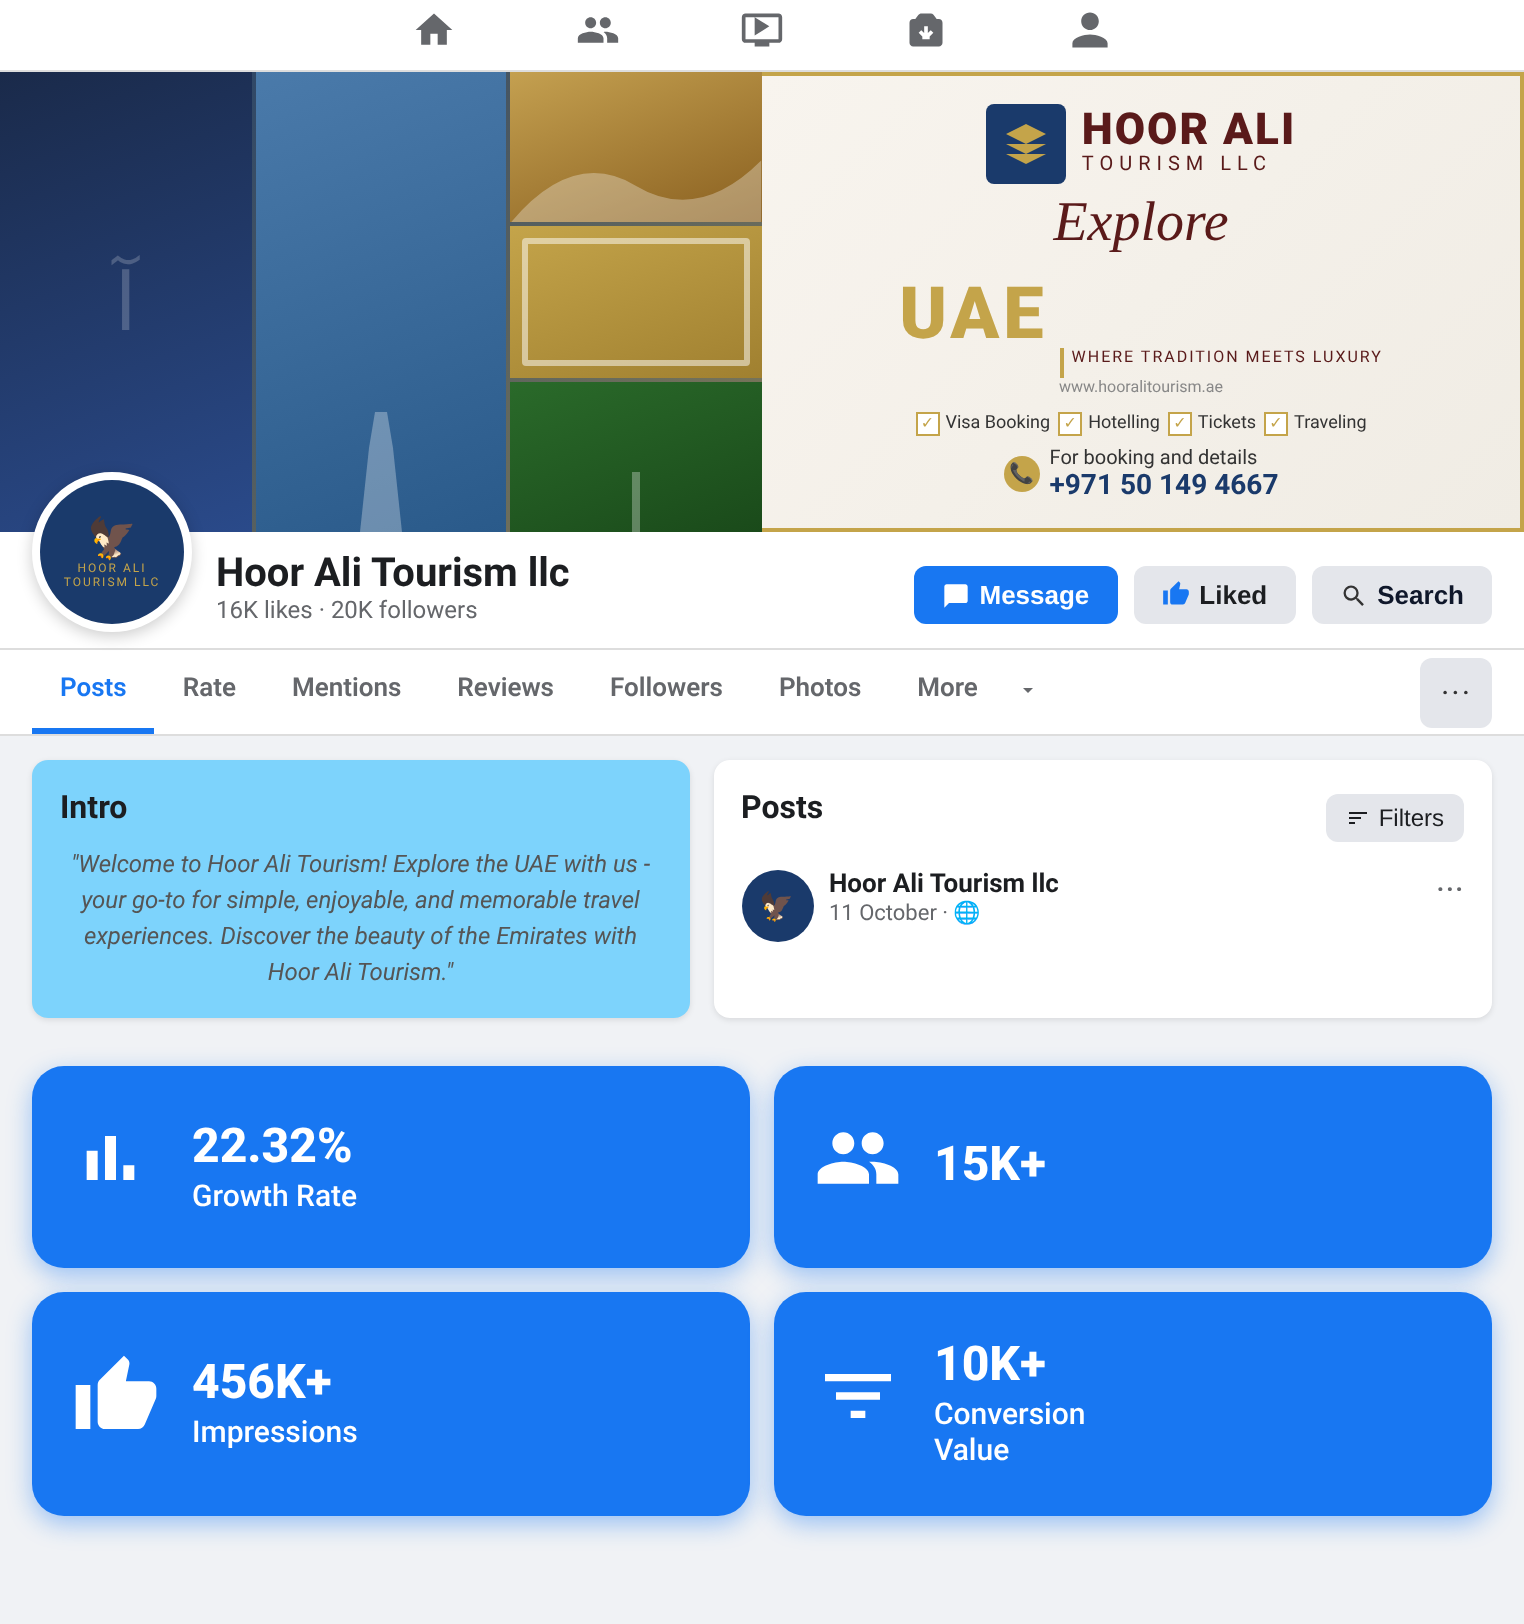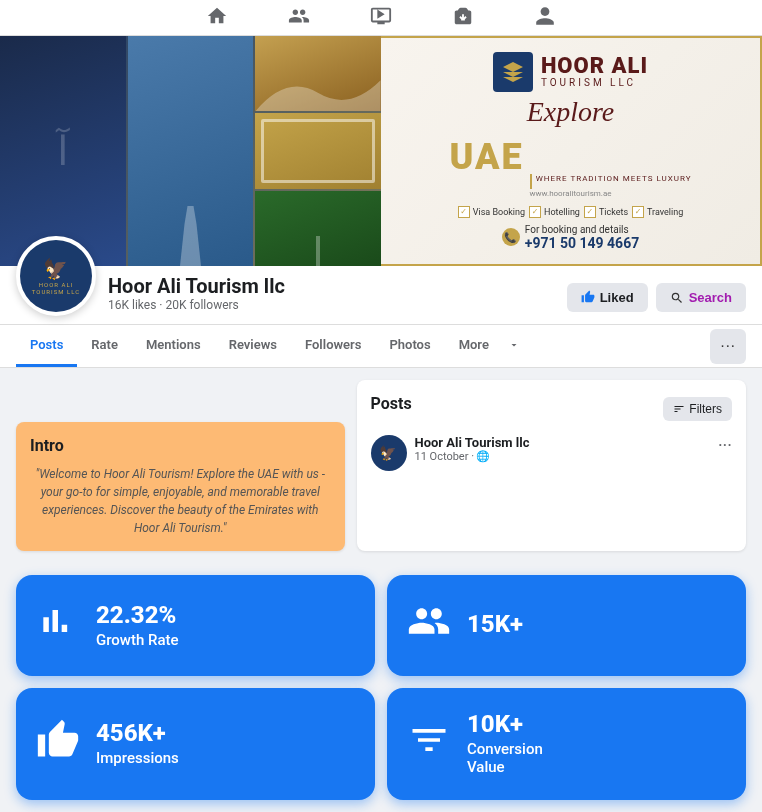--- a/index.html
+++ b/index.html
@@ -299,21 +299,21 @@
       border-radius: 6px;
       padding: 7px 14px;
       font-size: 13px;
       font-weight: 600;
       cursor: pointer;
       display: flex;
       gap: 5px;
     }
     .btn-search {
       background: #e4e6eb;
-      color: #a21caf;
+      color: #0f172a;
       border: none;
       border-radius: 6px;
       padding: 7px 14px;
       font-size: 13px;
       font-weight: 600;
       cursor: pointer;
       display: flex;
       align-items: center;
       gap: 5px;
     }
@@ -359,25 +359,24 @@
     .content-area {
       display: flex;
       gap: 12px;
       padding: 12px 16px;
       background: #f0f2f5;
     }
 
     
     .left-col {
       width: 45%;
-      background: #fdba74;
+      background: #7dd3fc;
       border-radius: 8px;
       padding: 14px;
       box-shadow: 0 1px 3px rgba(0,0,0,0.1);
-      margin-top: 42px;
     }
     .section-title {
       font-size: 16px;
       font-weight: 700;
       color: #1c1e21;
       margin-bottom: 10px;
     }
     .intro-text {
       font-size: 12px;
       color: #555;
@@ -605,20 +604,26 @@
           <div class="avatar-icon">🦅</div>
           <div class="avatar-text">HOOR ALI<br>TOURISM LLC</div>
         </div>
       </div>
       <div class="profile-info">
         <div class="profile-name">Hoor Ali Tourism llc</div>
         <div class="profile-stats">16K likes · 20K followers</div>
       </div>
     </div>
     <div class="profile-actions">
+      <button class="btn-message">
+        <svg width="14" height="14" viewBox="0 0 24 24" fill="white">
+            <path d="M20 2H4c-1.1 0-2 .9-2 2v18l4-4h14c1.1 0 2-.9 2-2V4c0-1.1-.9-2-2-2z"></path>
+          </svg>
+        <span>Message</span>
+      </button>
       <button class="btn-liked">
         <svg width="14" height="14" viewBox="0 0 24 24" fill="#1877f2">
             <path d="M1 21h4V9H1v12zm22-11c0-1.1-.9-2-2-2h-6.31l.95-4.57.03-.32c0-.41-.17-.79-.44-1.06L14.17 1 7.59 7.59C7.22 7.95 7 8.45 7 9v10c0 1.1.9 2 2 2h9c.83 0 1.54-.5 1.84-1.22l3.02-7.05c.09-.23.14-.47.14-.73v-2z"></path>
           </svg>
         <span>Liked</span>
       </button>
       <button class="btn-search">
         <svg width="14" height="14" viewBox="0 0 24 24" fill="#333">
             <path d="M15.5 14h-.79l-.28-.27A6.471 6.471 0 0 0 16 9.5 6.5 6.5 0 1 0 9.5 16c1.61 0 3.09-.59 4.23-1.57l.27.28v.79l5 4.99L20.49 19l-4.99-5zm-6 0C7.01 14 5 11.99 5 9.5S7.01 5 9.5 5 14 7.01 14 9.5 11.99 14 9.5 14z"></path>
           </svg>

